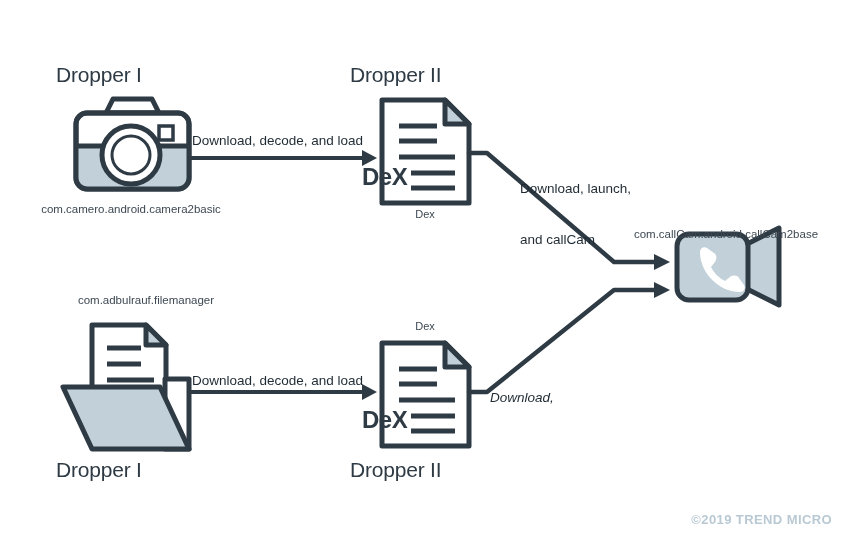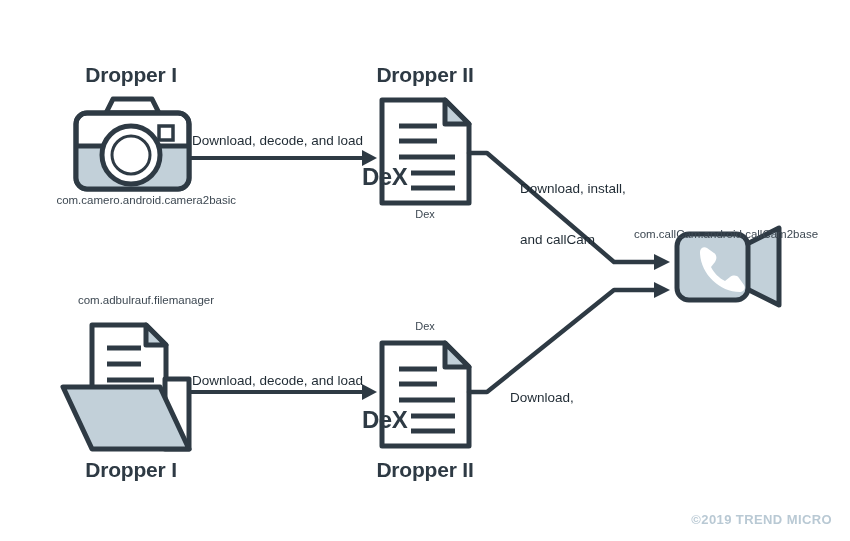--- a/index.html
+++ b/index.html
@@ -9,25 +9,24 @@
     font-family:"Liberation Sans", sans-serif;
     overflow:hidden;
     position:relative;
   }
   #stage{position:absolute;left:0;top:0;width:850px;height:541px;}
   svg.layer{position:absolute;left:0;top:0;width:850px;height:541px;}
 
   .lbl{position:absolute;color:#2e3a44;white-space:pre;}
 
   .title{
-    font-weight:bold;
+    font-weight:normal;
     font-size:21px;
     letter-spacing:-0.2px;
     color:#2e3a44;
-    text-align:center;
   }
   .pkg{
     font-size:11.5px;
     color:#3d4852;
     text-align:center;
   }
   .caption{
     font-size:11px;
     color:#3d4852;
     text-align:center;
@@ -144,43 +143,43 @@
     </g>
 
     <g>
       <path d="M469 392 L487 392 L614 290 L664 290" fill="none" stroke="#2e3a44" stroke-width="4.5" stroke-linejoin="round" stroke-linecap="round"></path>
       <path d="M654 282 L670 290 L654 298 Z" fill="#2e3a44"></path>
     </g>
 
   </svg>
 
   <div class="lbl title" style="left:56px;top:63px;width:150px;">Dropper I</div>
-  <div class="lbl pkg" style="left:26px;top:194px;width:210px;text-align:right;">com.camero.android.camera2basic</div>
+  <div class="lbl pkg" style="left:26px;top:203px;width:210px;">com.camero.android.camera2basic</div>
 
   <div class="lbl title" style="left:350px;top:63px;width:150px;">Dropper II</div>
   <div class="lbl dex-text" style="left:362px;top:163px;">DeX</div>
   <div class="lbl caption" style="left:380px;top:208px;width:90px;">Dex</div>
 
   <div class="lbl pkg" style="left:41px;top:294px;width:210px;">com.adbulrauf.filemanager</div>
   <div class="lbl title" style="left:56px;top:458px;width:150px;">Dropper I</div>
 
   <div class="lbl caption" style="left:380px;top:320px;width:90px;">Dex</div>
   <div class="lbl dex-text" style="left:362px;top:406px;">DeX</div>
   <div class="lbl title" style="left:350px;top:458px;width:150px;">Dropper II</div>
 
   <div class="lbl pkg" style="left:620px;top:228px;width:212px;">com.callCam.android.callCam2base</div>
 
   <div class="lbl arrow-label" style="left:192px;top:132px;width:180px;">Download, decode, and load</div>
 
   <div class="lbl arrow-label" style="left:520px;top:146px;width:160px;">
-    <div>Download, install,</div>
+    <div>Download, launch,</div>
     <div>and callCam</div>
   </div>
 
   <div class="lbl arrow-label" style="left:192px;top:372px;width:180px;">Download, decode, and load</div>
 
-  <div class="lbl arrow-label" style="left:510px;top:355px;width:170px;">
+  <div class="lbl arrow-label" style="left:490px;top:355px;width:170px;font-style:italic;">
     <div>Download,</div>
   </div>
 
   <div class="footer">©2019 TREND MICRO</div>
 
 </div>
 
 </body></html>

